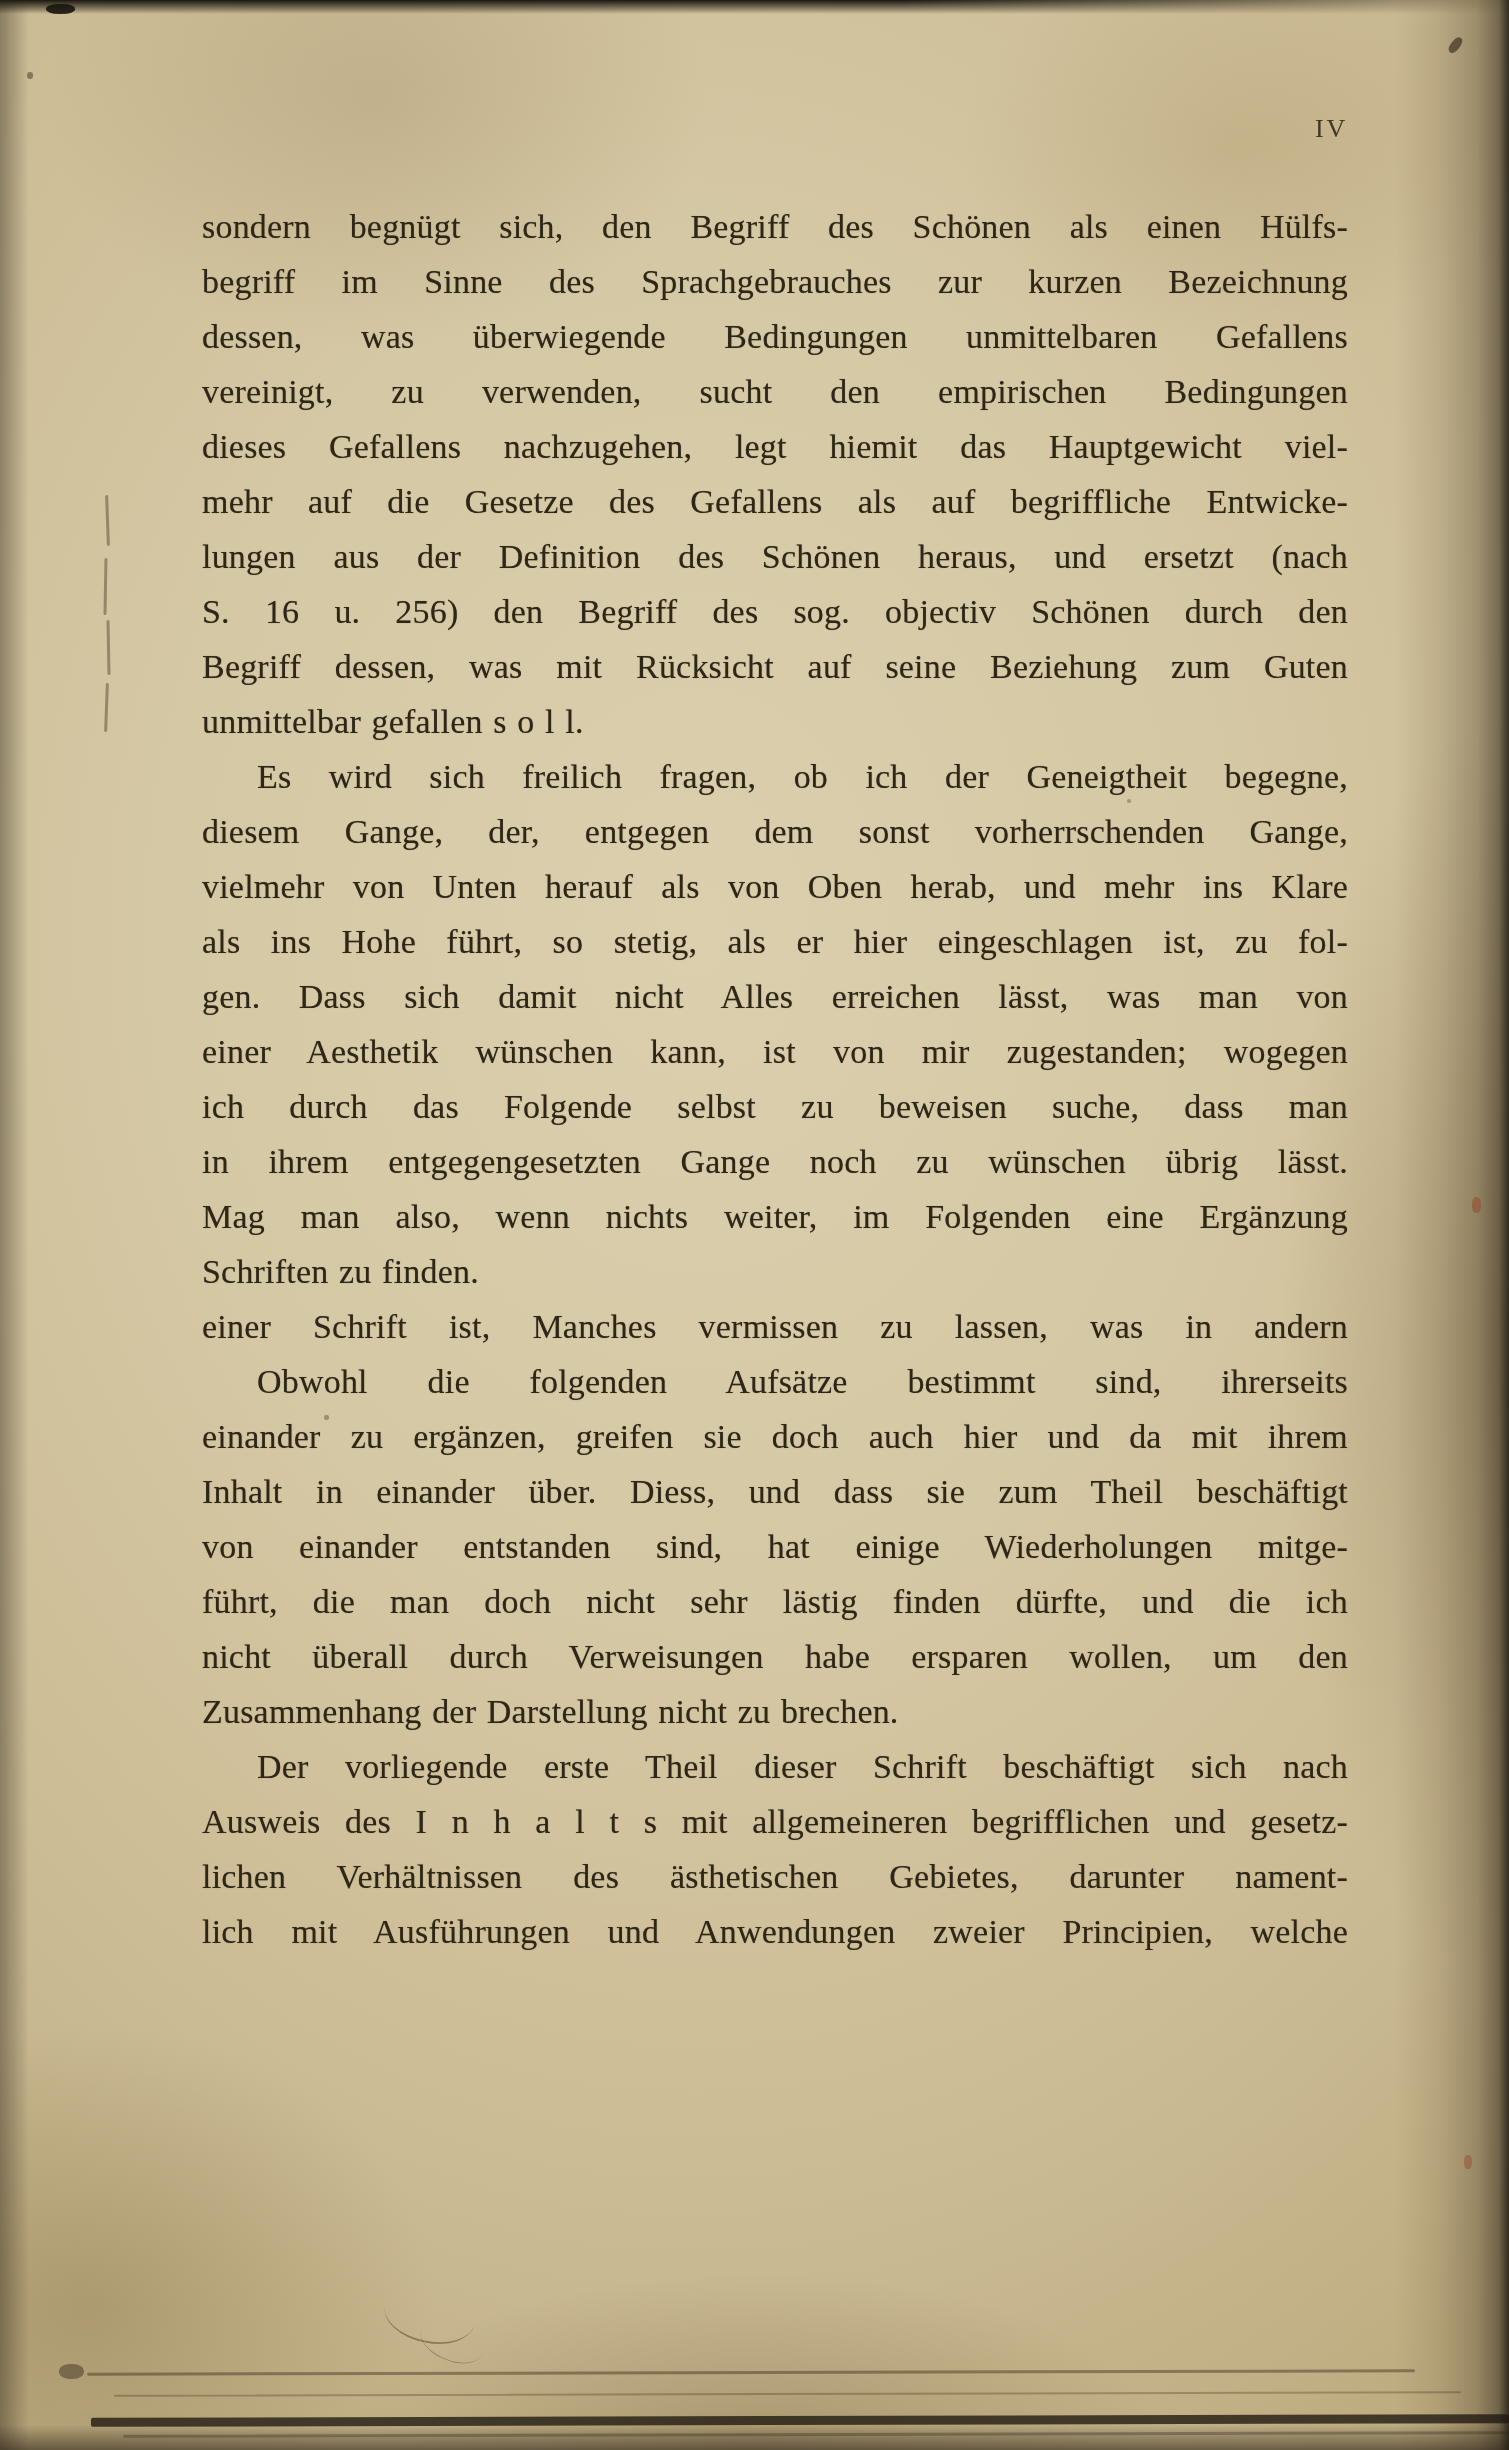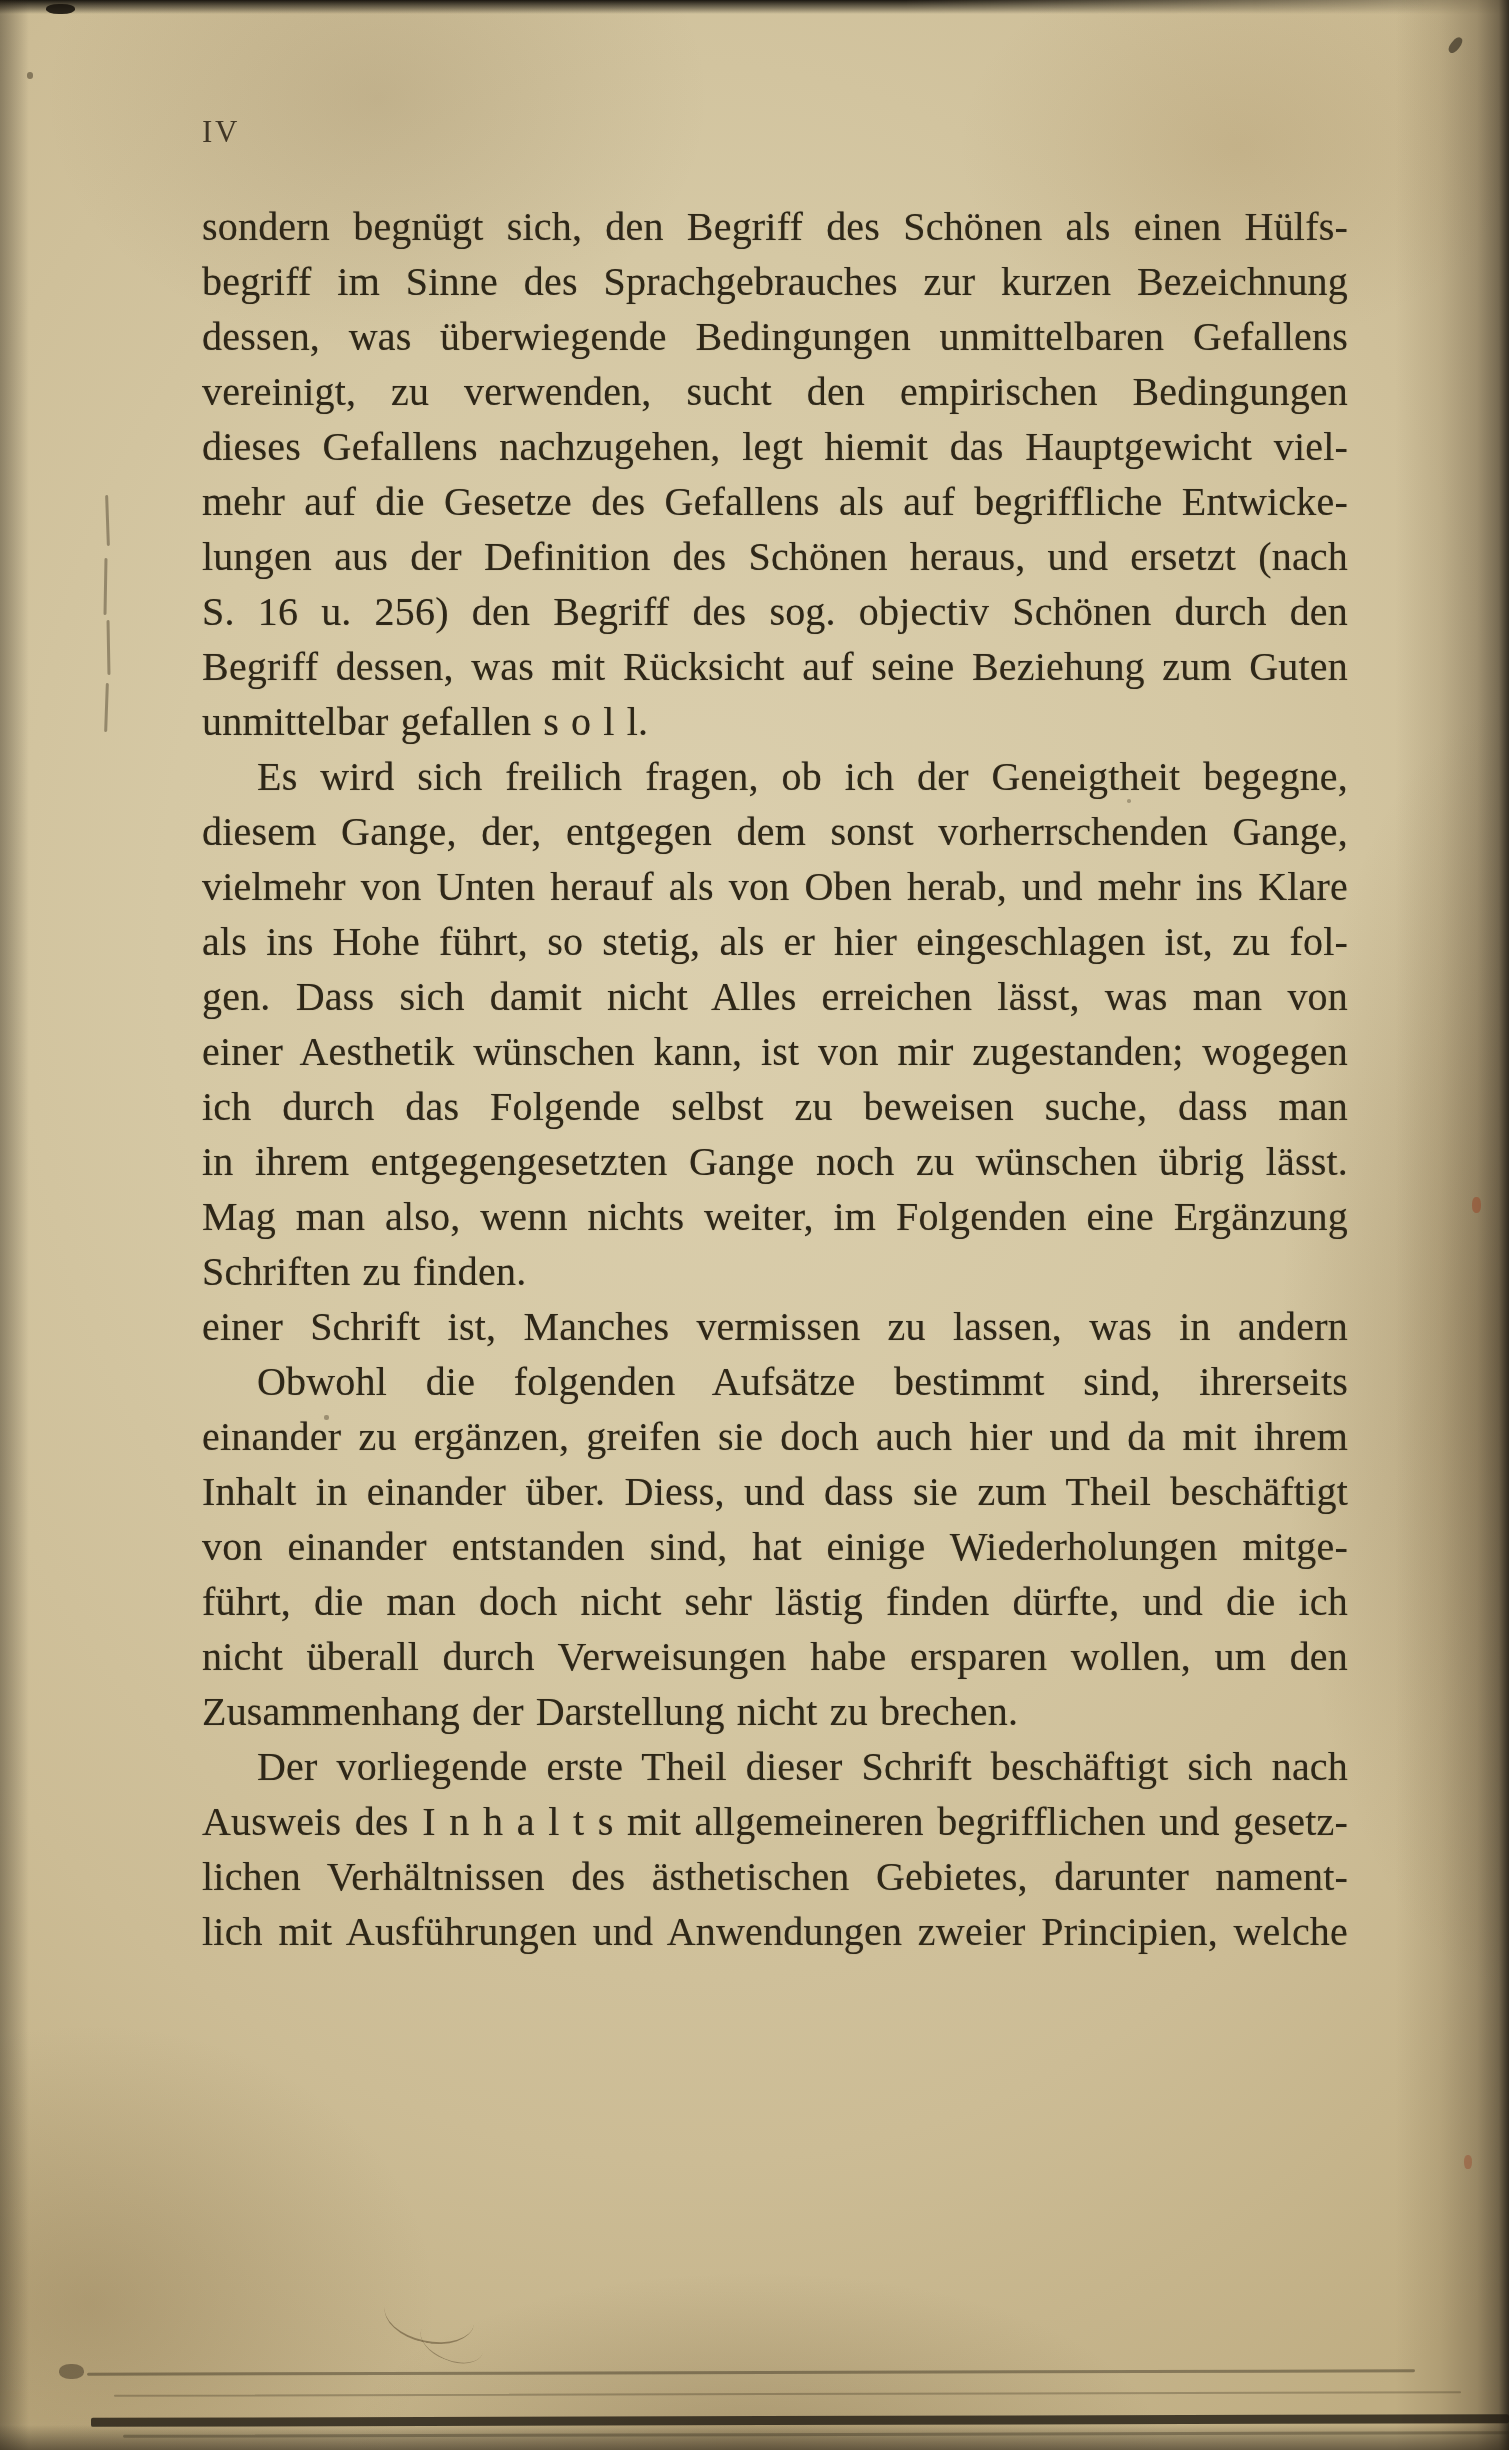--- a/index.html
+++ b/index.html
@@ -52,28 +52,28 @@
   
   .book-line { position: absolute; background: rgba(44,36,23,0.55); transform: rotate(-0.15deg); border-radius: 1.9px; }
   .book-line.l1 { left: 87px;  top: 2371px; width: 1328px; height: 2.8px; opacity: 0.75; }
   .book-line.l2 { left: 114px; top: 2393px; width: 1347px; height: 1.9px; opacity: 0.5; }
   .book-line.l3 { left: 91px;  top: 2416px; width: 1418px; height: 8.5px; background: rgba(28,23,15,0.78); }
   .book-line.l4 { left: 123px; top: 2433px; width: 1386px; height: 2.8px; opacity: 0.6; }
 
   
   .folio {
     position: absolute; left: 202px; top: 114px; width: 1146px;
-    text-align: left; font-size: 31px; letter-spacing: 2.8px;
+    text-align: right; font-size: 26px; letter-spacing: 2.8px;
     color: #332a1b; opacity: 0.9;
   }
 
   
   .textblock {
     position: absolute; left: 202px; top: 199px; width: 1146px;
-    font-size: 40px; line-height: 55px; color: #2e2718;
+    font-size: 34px; line-height: 55px; color: #2e2718;
     word-spacing: 1.9px; letter-spacing: 0.2px;
     text-shadow: 0 0 0.9px rgba(47,39,24,0.45);
   }
   .line { height: 55px; text-align: justify; text-align-last: justify; text-justify: inter-word; }
   .line.short  { text-align-last: left; }
   .line.indent { text-indent: 55px; }
 
   
   .margin-mark { position: absolute; width: 2.8px; background: rgba(72,60,40,0.45); border-radius: 1.9px; }
   .mm1 { left: 106px; top: 495px; height: 51px; transform: rotate(-2deg); }

